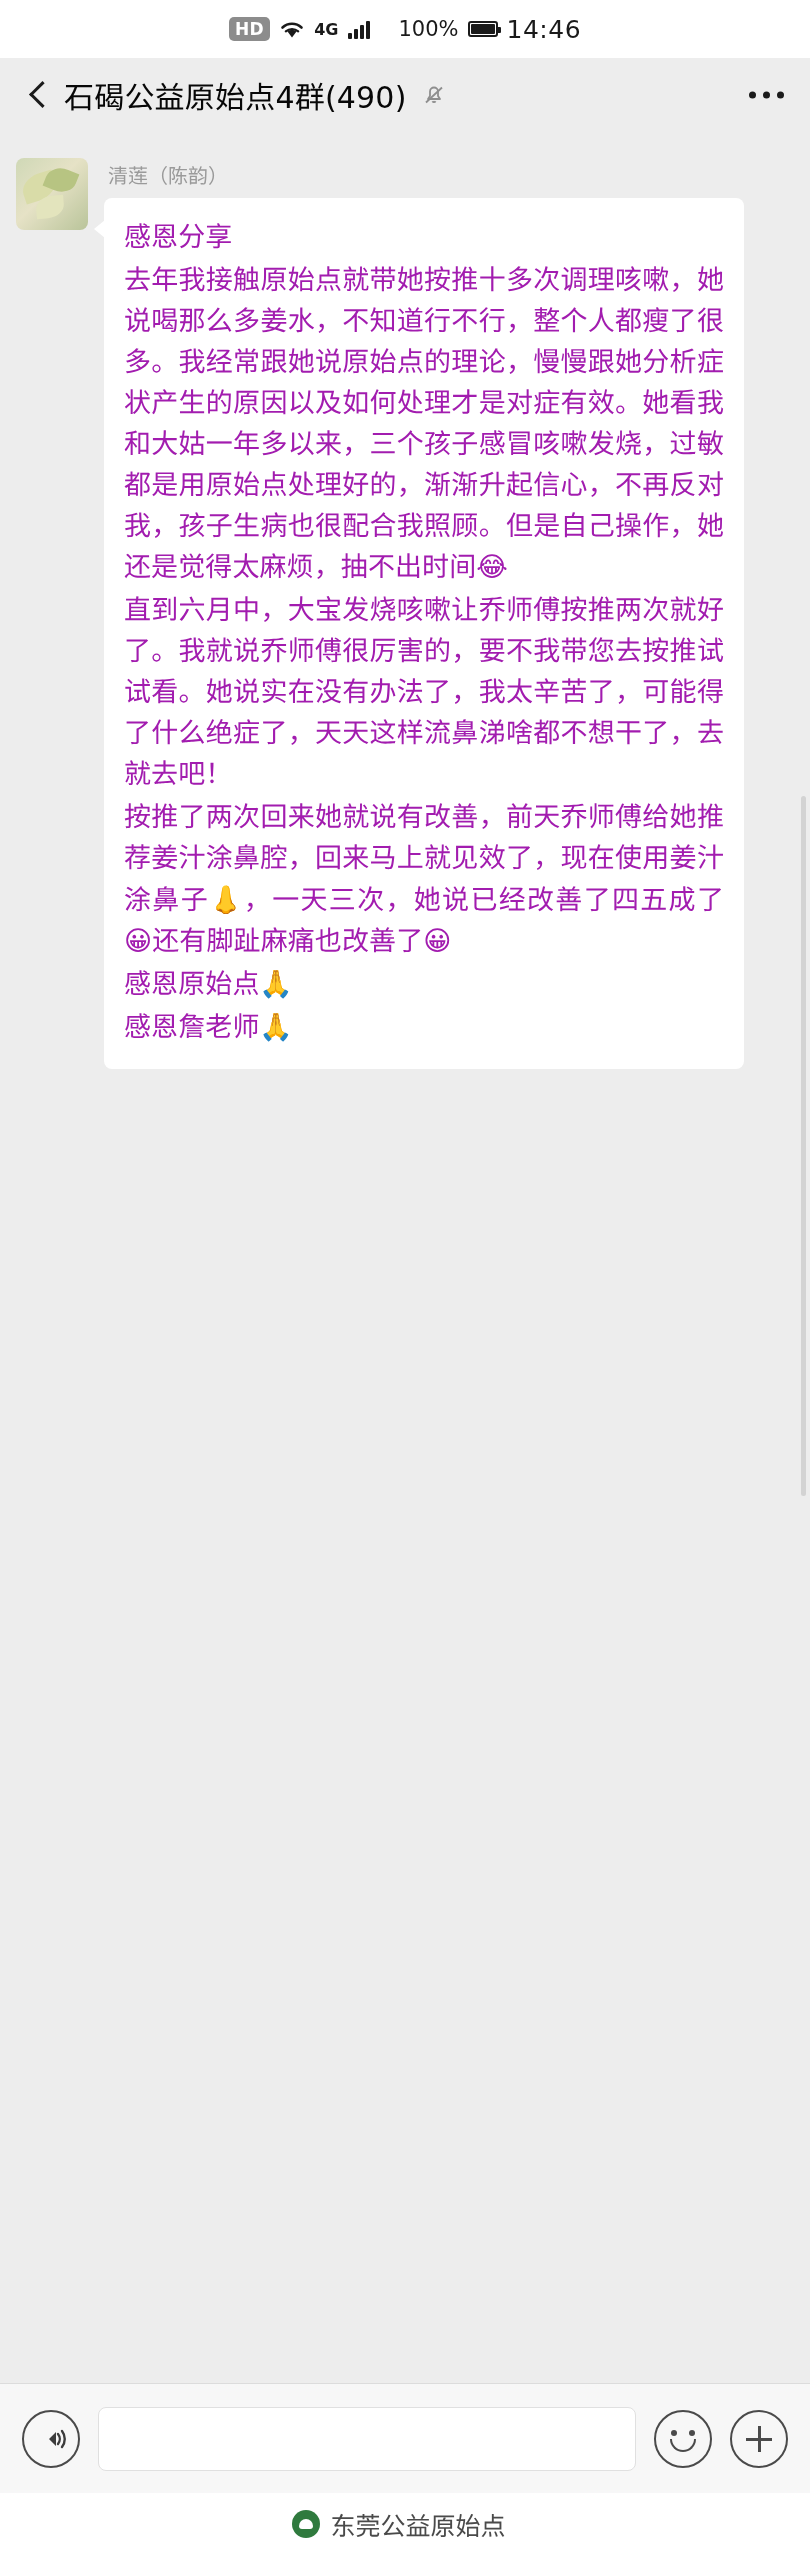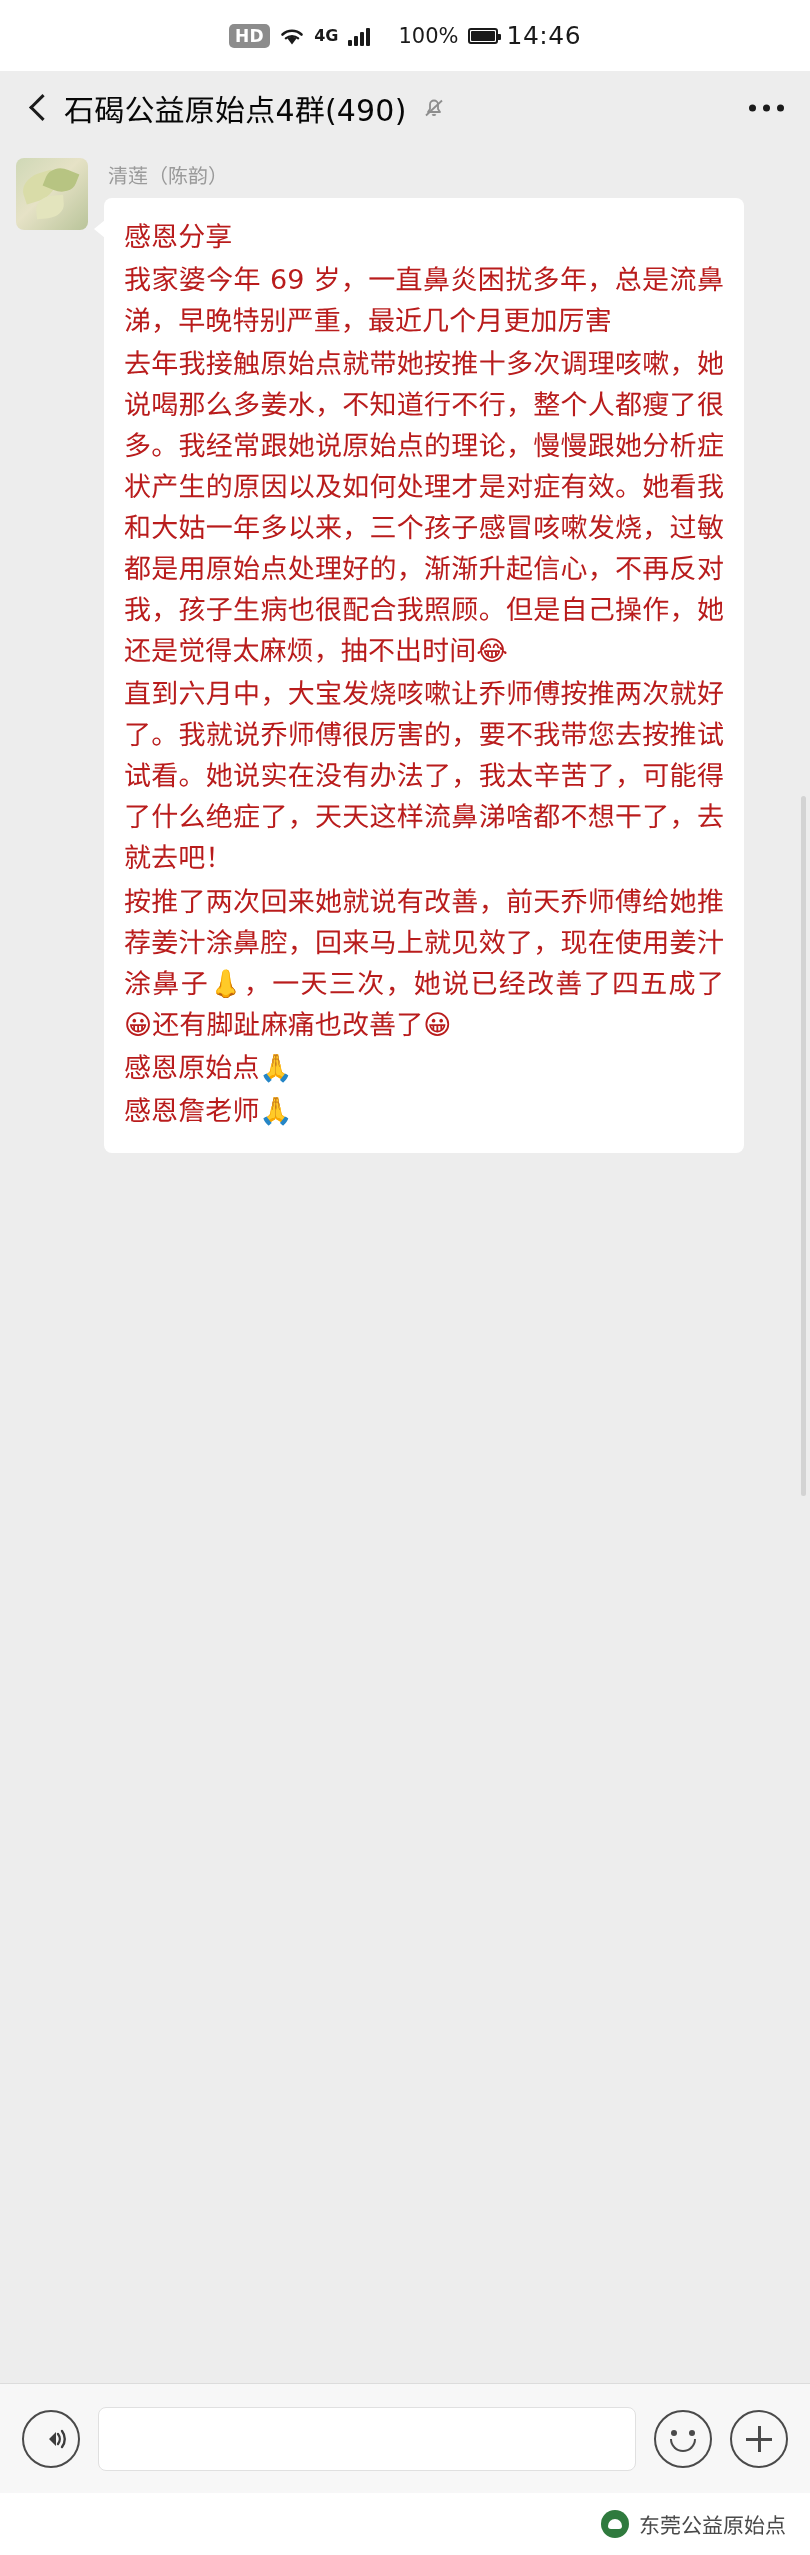--- a/index.html
+++ b/index.html
@@ -6,21 +6,21 @@
   html, body {
     width: 810px;
     height: 2555px;
     background: #ededed;
     font-family: "DejaVu Sans", "Liberation Sans", sans-serif;
   }
   body { position: relative; overflow: hidden; }
 
   
   .statusbar {
-    height: 71px;
+    height: 58px;
     background: #ffffff;
     display: flex;
     align-items: center;
     justify-content: center;
     gap: 10px;
     padding: 0 24px;
     position: relative;
   }
   .sb-right {
     display: flex;
@@ -149,21 +149,21 @@
     color: #9a9a9a;
     margin: 2px 0 9px 4px;
   }
   .bubble {
     background: #ffffff;
     border-radius: 8px;
     padding: 18px 20px 22px 20px;
     position: relative;
     font-size: 27px;
     line-height: 1.52;
-    color: #b91c1c;
+    color: #a21caf;
     letter-spacing: 0.1px;
     text-align: justify;
   }
   .bubble::before {
     content: "";
     position: absolute;
     left: -10px;
     top: 22px;
     width: 0; height: 0;
     border-top: 9px solid transparent;
@@ -221,24 +221,24 @@
   .plus-ico::after { height: 26px; width: 3px; top: 14px; left: 26px; }
 
   
   .footer {
     position: absolute;
     left: 0; right: 0; bottom: 0;
     height: 62px;
     background: #ffffff;
     display: flex;
     align-items: center;
-    justify-content: flex-end;
+    justify-content: center;
     padding-right: 24px;
     gap: 10px;
-    font-size: 21px;
+    font-size: 25px;
     color: #4a4a4a;
     padding-left: 12px;
   }
   .footer .acct-logo {
     width: 28px; height: 28px; border-radius: 50%;
     background: #2f7a3e;
     position: relative;
     flex: none;
   }
   .footer .acct-logo::after {
@@ -306,21 +306,20 @@
   <div class="msg-row">
     <div class="avatar">
       <span class="leaf1"></span>
         <span class="leaf2"></span>
         <span class="leaf3"></span>
     </div>
     <div class="msg-body">
       <div class="sender">清莲（陈韵）</div>
       <div class="bubble">
         <p>感恩分享</p>
-        <p>我家婆今年 69 岁，一直鼻炎困扰多年，总是流鼻涕，早晚特别严重，最近几个月更加厉害</p>
         <p>去年我接触原始点就带她按推十多次调理咳嗽，她说喝那么多姜水，不知道行不行，整个人都瘦了很多。我经常跟她说原始点的理论，慢慢跟她分析症状产生的原因以及如何处理才是对症有效。她看我和大姑一年多以来，三个孩子感冒咳嗽发烧，过敏都是用原始点处理好的，渐渐升起信心，不再反对我，孩子生病也很配合我照顾。但是自己操作，她还是觉得太麻烦，抽不出时间😂</p>
         <p>直到六月中，大宝发烧咳嗽让乔师傅按推两次就好了。我就说乔师傅很厉害的，要不我带您去按推试试看。她说实在没有办法了，我太辛苦了，可能得了什么绝症了，天天这样流鼻涕啥都不想干了，去就去吧！</p>
         <p>按推了两次回来她就说有改善，前天乔师傅给她推荐姜汁涂鼻腔，回来马上就见效了，现在使用姜汁涂鼻子👃，一天三次，她说已经改善了四五成了😀还有脚趾麻痛也改善了😀</p>
         <p>感恩原始点🙏</p>
         <p>感恩詹老师🙏</p>
       </div>
     </div>
   </div>
   <div class="scroll-hint"></div>
 </div>

